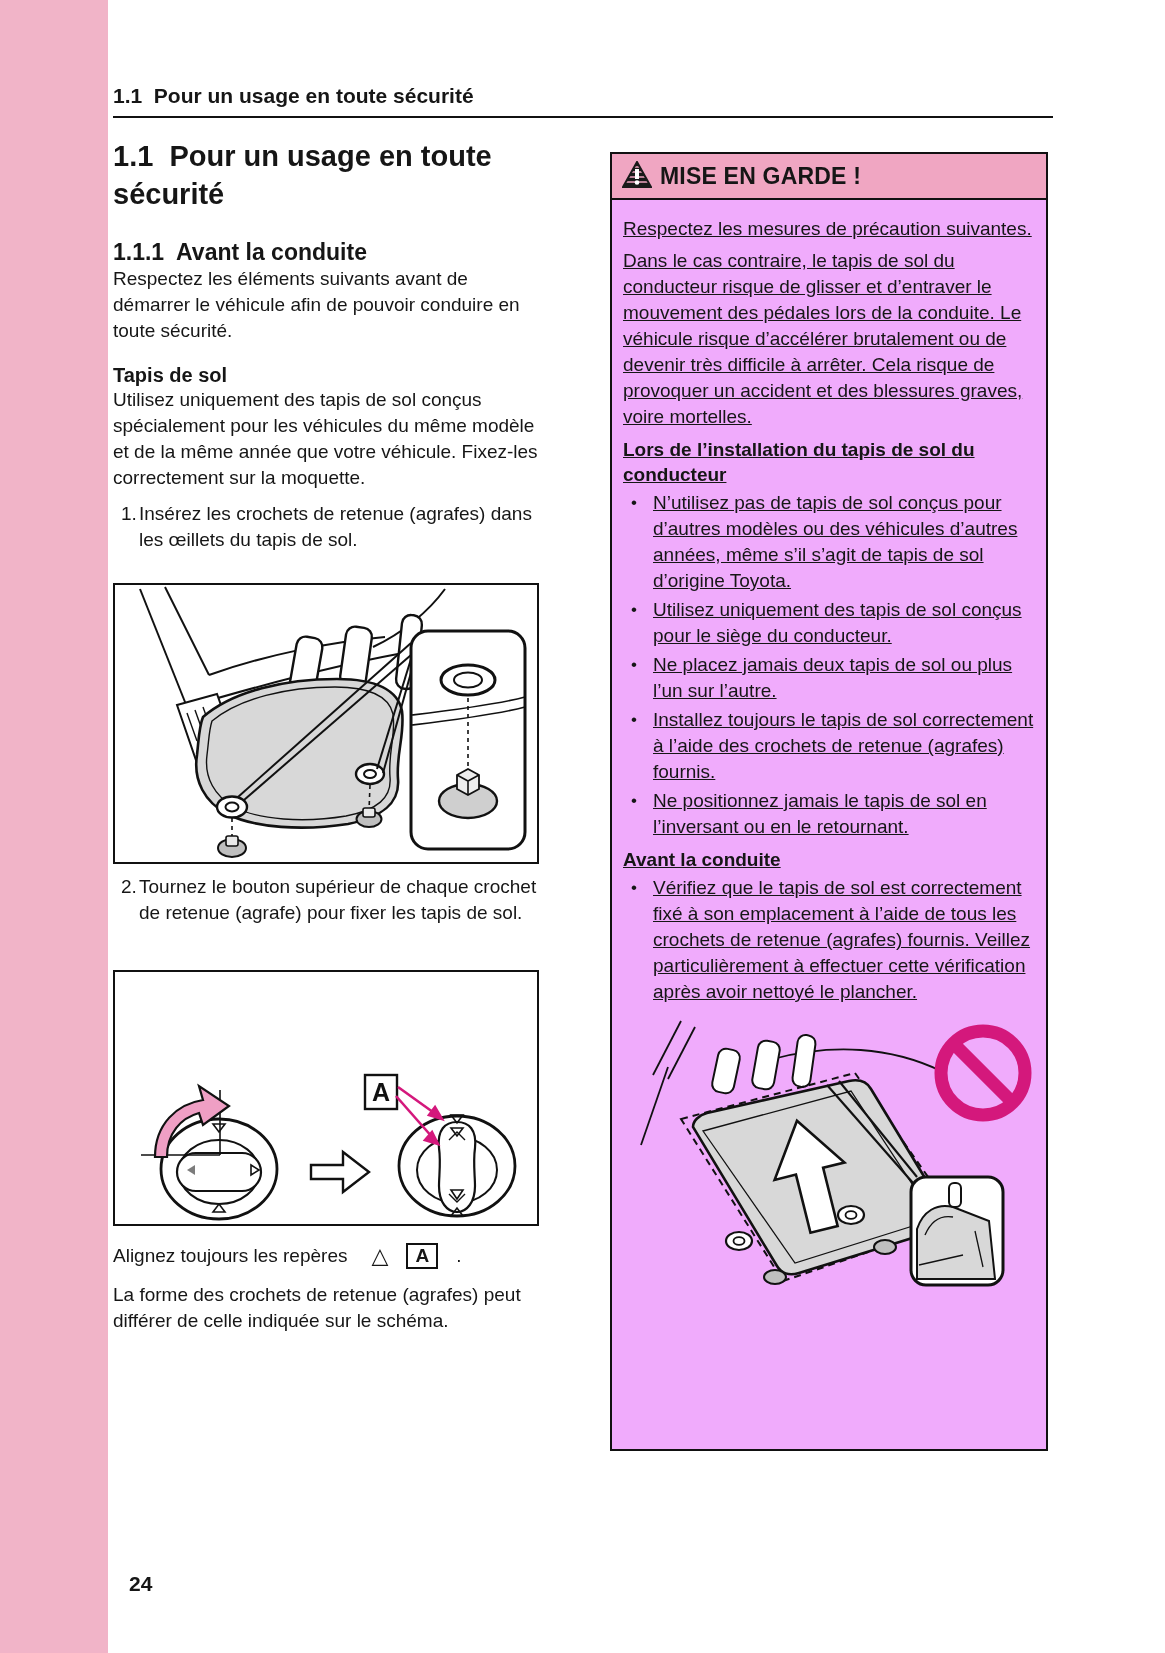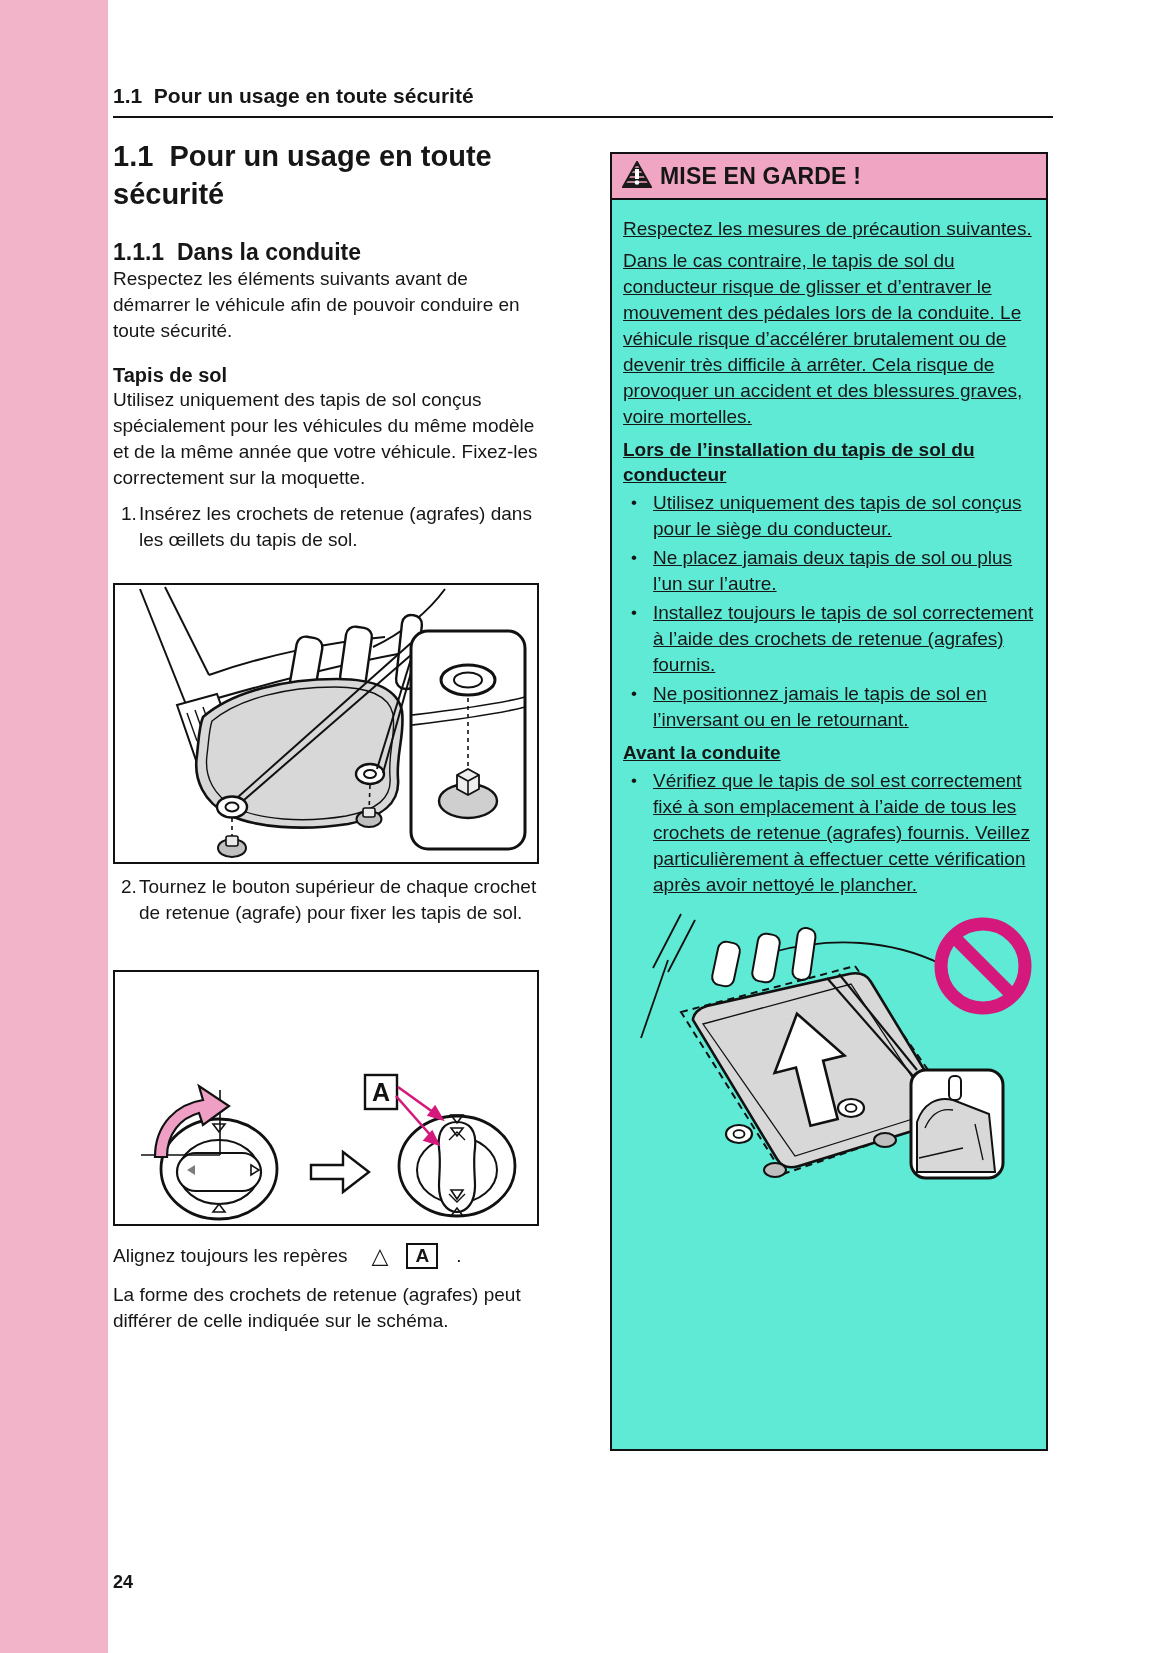--- a/index.html
+++ b/index.html
@@ -31,25 +31,25 @@
   .step{display:flex;font-size:19px;line-height:26px;margin-top:10px;}
   .step-num{flex:0 0 26px;padding-left:8px;}
   .step-text{flex:1;}
   .figure{border:2px solid #111;background:#fff;margin-top:30px;}
   .figure svg{display:block;}
   .fig2{margin-top:44px;}
   .align-line{font-size:19px;line-height:28px;margin-top:16px;display:flex;align-items:center;gap:18px;}
   .tri-glyph{font-size:22px;line-height:1;margin-left:6px;}
   .boxA{display:inline-block;border:2px solid #111;font-weight:bold;font-size:19px;line-height:20px;padding:1px 7px;}
   .note{font-size:19px;line-height:26px;margin-top:12px;}
-  .page-number{position:absolute;left:113px;top:1572px;font-size:18px;font-weight:bold;}
+  .page-number{position:absolute;left:129px;top:1572px;font-size:21px;font-weight:bold;}
   
   .warning-box{
     position:absolute;left:610px;top:152px;width:438px;height:1299px;
-    border:2px solid #111;background:#5eead4;overflow:hidden;
+    border:2px solid #111;background:#f0abfc;overflow:hidden;
   }
   .warning-header{
     display:flex;align-items:center;gap:8px;
     background:var(--warning-pink);
     border-bottom:2px solid #111;
     padding:7px 10px;height:46px;
   }
   .warning-title{font-size:23px;font-weight:bold;letter-spacing:.2px;}
   .warning-body{padding:10px 11px 0 11px;text-decoration:underline;}
   .wp{font-size:19px;line-height:26px;margin-top:6px;}
@@ -62,21 +62,21 @@
 </head>
 <body>
 
 <div class="sidebar"></div>
 
 <div class="running-header">1.1  Pour un usage en toute sécurité</div>
 <div class="header-rule"></div>
 
 <div class="left-col">
   <div class="h1">1.1  Pour un usage en toute sécurité</div>
-  <div class="h2">1.1.1  Dans la conduite</div>
+  <div class="h2">1.1.1  Avant la conduite</div>
   <div class="p">Respectez les éléments suivants avant de démarrer le véhicule afin de pouvoir conduire en toute sécurité.</div>
   <div class="h3">Tapis de sol</div>
   <div class="p">Utilisez uniquement des tapis de sol conçus spécialement pour les véhicules du même modèle et de la même année que votre véhicule. Fixez-les correctement sur la moquette.</div>
 
   <div class="step">
     <span class="step-num">1.</span>
     <span class="step-text">Insérez les crochets de retenue (agrafes) dans les œillets du tapis de sol.</span>
   </div>
 
   <div class="figure">
@@ -218,20 +218,21 @@
         <path d="M15,1 L29,26 L1,26 Z" fill="none" stroke="#1a1a1a" stroke-width="2"></path>
       </svg>
     </span>
     <span class="warning-title">MISE EN GARDE !</span>
   </div>
   <div class="warning-body">
     <div class="wp">Respectez les mesures de précaution suivantes.</div>
     <div class="wp">Dans le cas contraire, le tapis de sol du conducteur risque de glisser et d’entraver le mouvement des pédales lors de la conduite. Le véhicule risque d’accélérer brutalement ou de devenir très difficile à arrêter. Cela risque de provoquer un accident et des blessures graves, voire mortelles.</div>
     <div class="wsub">Lors de l’installation du tapis de sol du conducteur</div>
     <ul class="wlist">
+      <li>N’utilisez pas de tapis de sol conçus pour d’autres modèles ou des véhicules d’autres années, même s’il s’agit de tapis de sol d’origine Toyota.</li>
       <li>Utilisez uniquement des tapis de sol conçus pour le siège du conducteur.</li>
       <li>Ne placez jamais deux tapis de sol ou plus l’un sur l’autre.</li>
       <li>Installez toujours le tapis de sol correctement à l’aide des crochets de retenue (agrafes) fournis.</li>
       <li>Ne positionnez jamais le tapis de sol en l’inversant ou en le retournant.</li>
     </ul>
     <div class="wsub">Avant la conduite</div>
     <ul class="wlist">
       <li>Vérifiez que le tapis de sol est correctement fixé à son emplacement à l’aide de tous les crochets de retenue (agrafes) fournis. Veillez particulièrement à effectuer cette vérification après avoir nettoyé le plancher.</li>
     </ul>
 

